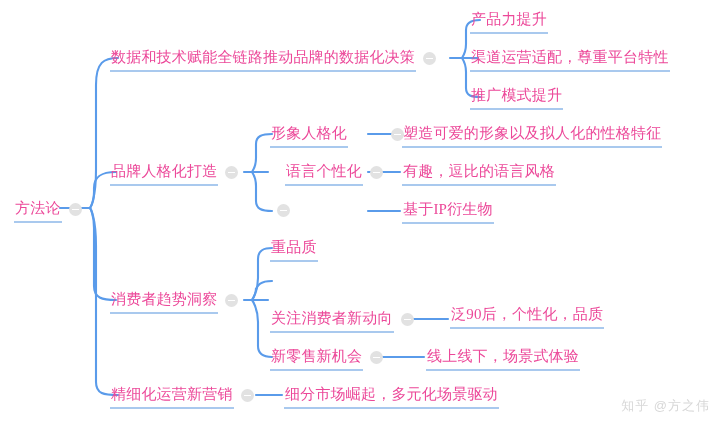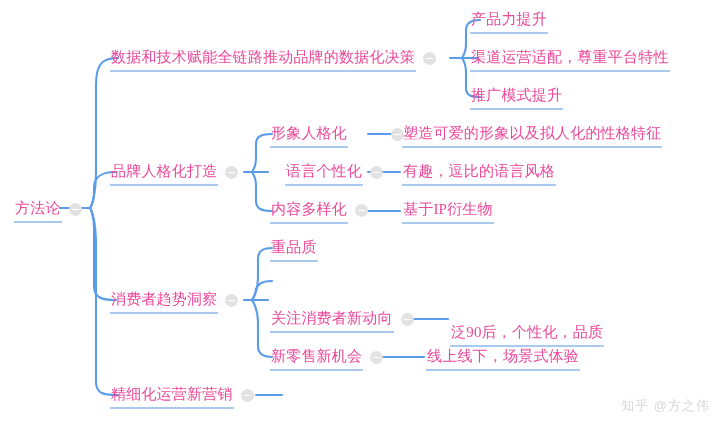--- a/index.html
+++ b/index.html
@@ -148,49 +148,51 @@
     <span class="node-label">塑造可爱的形象以及拟人化的性格特征</span>
   </div>
   <div class="node lvl2" style="left:285px; top:159px;">
     <span class="node-label">语言个性化</span>
     <span class="toggle"></span>
   </div>
   <div class="node lvl3" style="left:402px; top:159px;">
     <span class="node-label">有趣，逗比的语言风格</span>
   </div>
   <div class="node lvl2" style="left:270px; top:197px;">
-    <span class="node-label">内容多样化</span>
     <span class="toggle"></span>
   </div>
   <div class="node lvl3" style="left:402px; top:197px;">
     <span class="node-label">基于IP衍生物</span>
   </div>
 
   <div class="node lvl1" style="left:110px; top:287px;">
     <span class="node-label">消费者趋势洞察</span>
     <span class="toggle"></span>
   </div>
   <div class="node lvl2" style="left:270px; top:235px;">
     <span class="node-label">重品质</span>
   </div>
   <div class="node lvl2" style="left:270px; top:306px;">
     <span class="node-label">关注消费者新动向</span>
     <span class="toggle"></span>
   </div>
-  <div class="node lvl3" style="left:450px; top:320px;">
+  <div class="node lvl3" style="left:450px; top:302px;">
     <span class="node-label">泛90后，个性化，品质</span>
   </div>
   <div class="node lvl2" style="left:270px; top:344px;">
     <span class="node-label">新零售新机会</span>
     <span class="toggle"></span>
   </div>
   <div class="node lvl3" style="left:426px; top:344px;">
     <span class="node-label">线上线下，场景式体验</span>
   </div>
 
   <div class="node lvl1" style="left:110px; top:382px;">
     <span class="node-label">精细化运营新营销</span>
     <span class="toggle"></span>
   </div>
+  <div class="node lvl2" style="left:284px; top:382px;">
+    <span class="node-label">细分市场崛起，多元化场景驱动</span>
+  </div>
 
   <div class="watermark">知乎 @方之伟</div>
 
 </div>
 
 </body></html>

